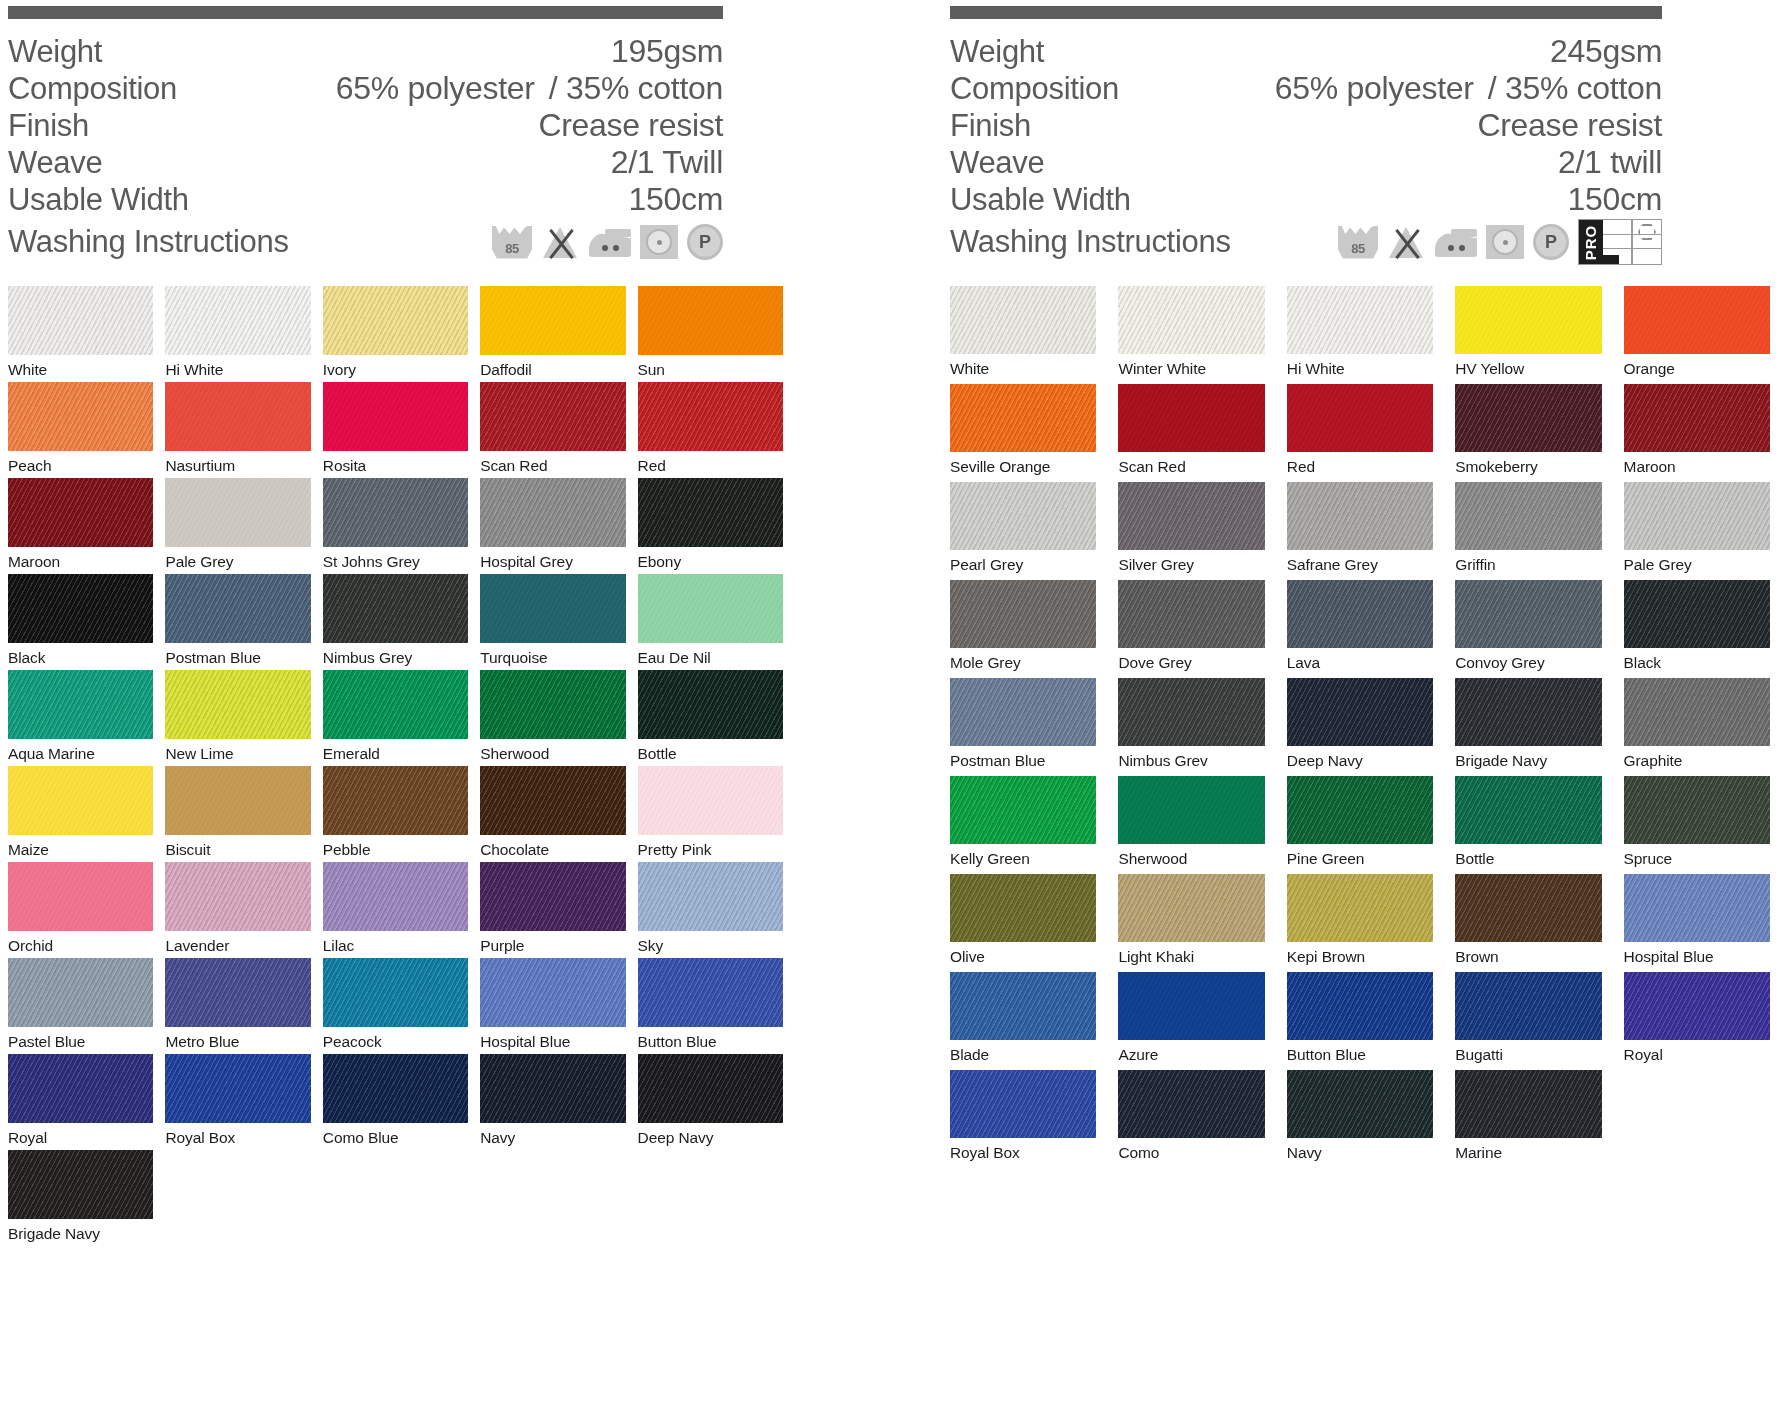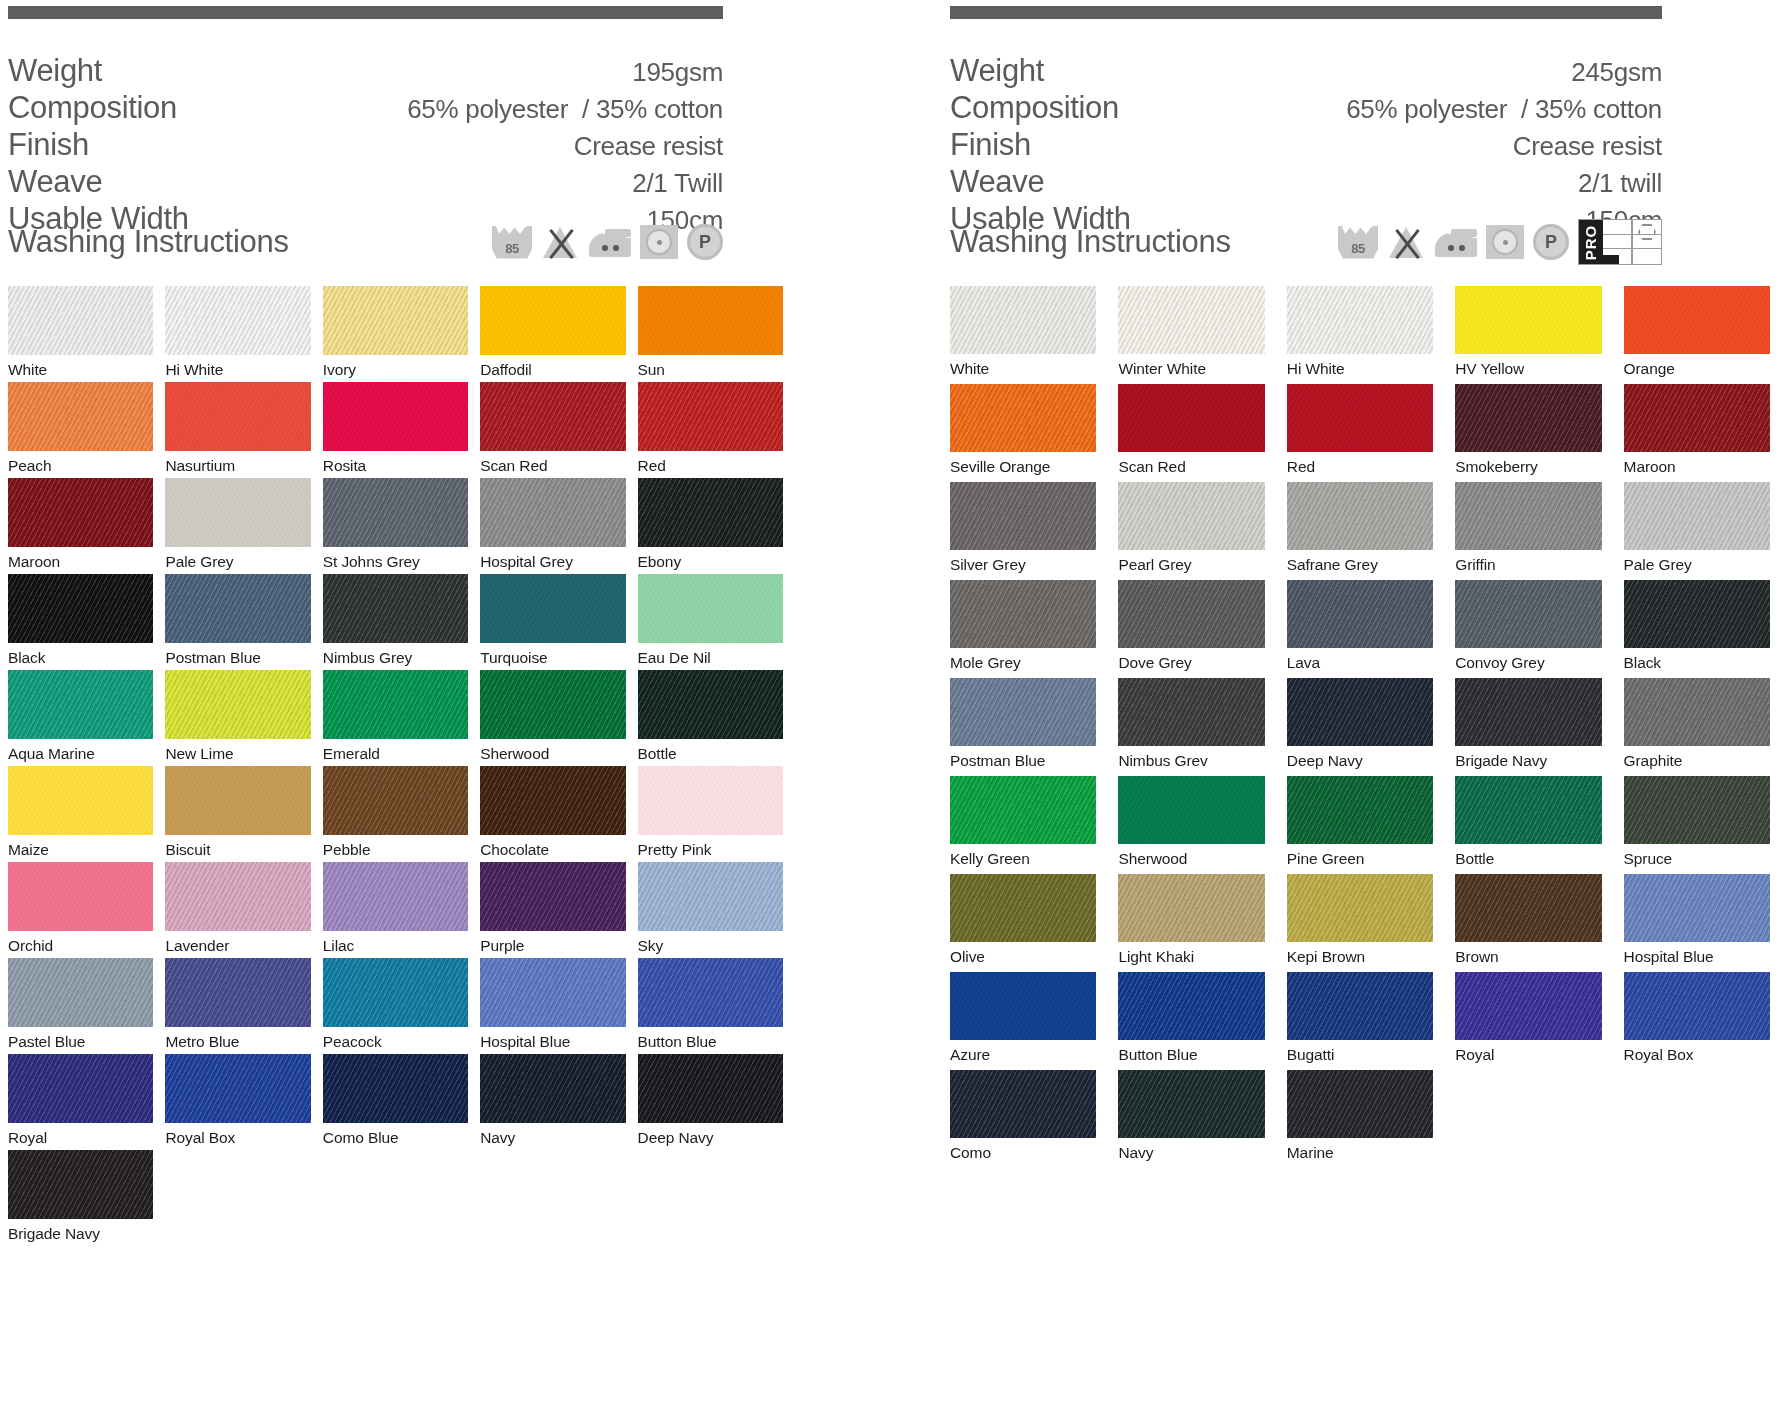--- a/index.html
+++ b/index.html
@@ -43,26 +43,25 @@
     justify-content: space-between;
     height: 37px;
   }
   .spec-label {
     font-size: 31px;
     color: #5a5a5a;
     letter-spacing: -0.3px;
     white-space: nowrap;
   }
   .spec-value {
-    font-size: 26px;
+    font-size: 32px;
     color: #5a5a5a;
     letter-spacing: -0.3px;
     text-align: right;
     white-space: nowrap;
-    margin-top: 24px;
   }
   .comp-value { display: flex; gap: 14px; }
 
   
   .wash-row {
     display: flex;
     align-items: center;
     justify-content: space-between;
     height: 48px;
   }
@@ -592,28 +591,28 @@
         </div>
         <div class="swatch-cell">
           <div class="swatch-chip" style="background: rgb(74, 29, 36);"></div>
           <div class="swatch-label">Smokeberry</div>
         </div>
         <div class="swatch-cell">
           <div class="swatch-chip" style="background: rgb(140, 21, 28);"></div>
           <div class="swatch-label">Maroon</div>
         </div>
         <div class="swatch-cell">
+          <div class="swatch-chip" style="background: rgb(207, 207, 204);"></div>
+          <div class="swatch-label">Pearl Grey</div>
+        </div>
+        <div class="swatch-cell">
           <div class="swatch-chip" style="background: rgb(107, 101, 105);"></div>
           <div class="swatch-label">Silver Grey</div>
         </div>
         <div class="swatch-cell">
-          <div class="swatch-chip" style="background: rgb(207, 207, 204);"></div>
-          <div class="swatch-label">Pearl Grey</div>
-        </div>
-        <div class="swatch-cell">
           <div class="swatch-chip" style="background: rgb(169, 167, 164);"></div>
           <div class="swatch-label">Safrane Grey</div>
         </div>
         <div class="swatch-cell">
           <div class="swatch-chip" style="background: rgb(138, 138, 138);"></div>
           <div class="swatch-label">Griffin</div>
         </div>
         <div class="swatch-cell">
           <div class="swatch-chip" style="background: rgb(198, 198, 196);"></div>
           <div class="swatch-label">Pale Grey</div>
@@ -692,20 +691,24 @@
         </div>
         <div class="swatch-cell">
           <div class="swatch-chip" style="background: rgb(78, 53, 32);"></div>
           <div class="swatch-label">Brown</div>
         </div>
         <div class="swatch-cell">
           <div class="swatch-chip" style="background: rgb(107, 133, 192);"></div>
           <div class="swatch-label">Hospital Blue</div>
         </div>
         <div class="swatch-cell">
+          <div class="swatch-chip" style="background: rgb(45, 95, 163);"></div>
+          <div class="swatch-label">Blade</div>
+        </div>
+        <div class="swatch-cell">
           <div class="swatch-chip smooth" style="background: rgb(15, 62, 143);"></div>
           <div class="swatch-label">Azure</div>
         </div>
         <div class="swatch-cell">
           <div class="swatch-chip" style="background: rgb(19, 57, 140);"></div>
           <div class="swatch-label">Button Blue</div>
         </div>
         <div class="swatch-cell">
           <div class="swatch-chip" style="background: rgb(22, 55, 127);"></div>
           <div class="swatch-label">Bugatti</div>

